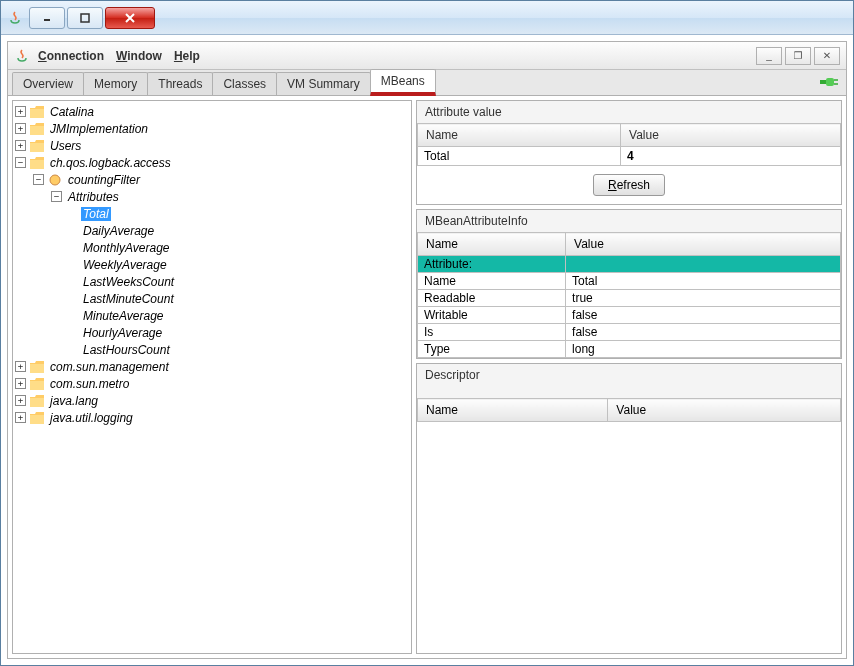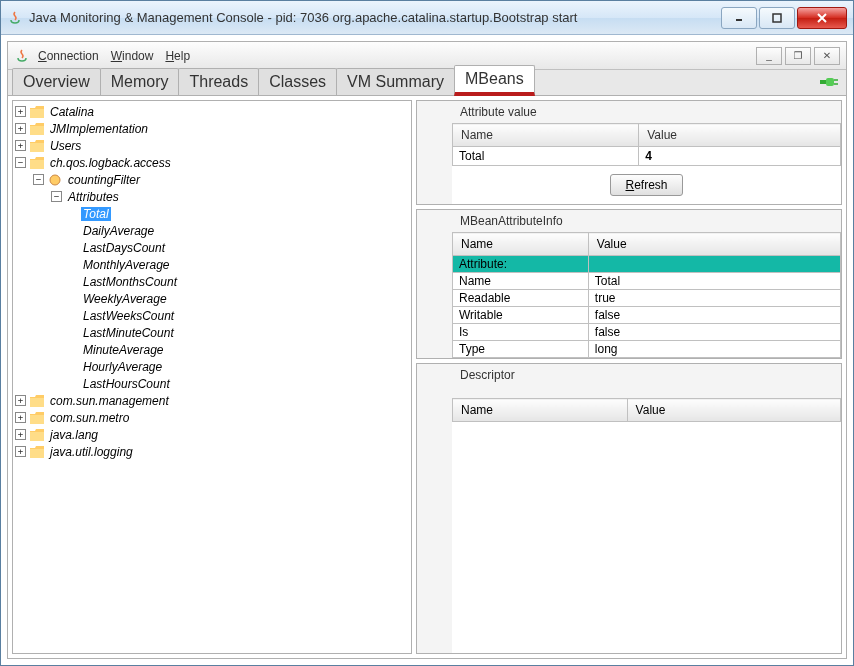--- a/index.html
+++ b/index.html
@@ -8,39 +8,39 @@
 .titlebar { height: 34px; background: linear-gradient(to bottom, #ebf4fd 0%, #d6e7f7 50%, #c6ddf2 51%, #dce9f5 100%); display: flex; align-items: center; padding: 0 6px; border-bottom: 1px solid #a0b8d0; }
 .titlebar-icon { width: 16px; height: 16px; margin-right: 6px; }
 .titlebar-text { flex: 1; color: #333; font-size: 13px; white-space: nowrap; overflow: hidden; }
 .titlebar-buttons { display: flex; gap: 2px; }
 .tb-btn { width: 36px; height: 22px; border: 1px solid #8aa6c1; border-radius: 3px; display: flex; align-items: center; justify-content: center; background: linear-gradient(to bottom, #f5fafd, #d8e7f5); cursor: pointer; }
 .tb-btn.close { width: 50px; background: linear-gradient(to bottom, #f5a2a0, #d42b1f 50%, #c41e12 51%, #e85a4f); border-color: #a01810; }
 .tb-btn.close svg path { stroke: #fff; }
 .inner-window { flex: 1; margin: 6px; border: 1px solid #b0b0b0; display: flex; flex-direction: column; background: #f4f4f4; }
 .menubar { height: 28px; background: linear-gradient(to bottom, #fdfdfd, #e8e8e8); display: flex; align-items: center; padding: 0 6px; border-bottom: 1px solid #c0c0c0; }
 .menubar-icon { width: 16px; height: 16px; margin-right: 8px; }
-.menu-item { margin-right: 12px; cursor: pointer; color: #333; }
+.menu-item { margin-right: 12px; cursor: pointer; color: #333; font-weight: bold; }
 .menu-item u { text-decoration: underline; }
 .menubar-spacer { flex: 1; }
 .menubar-btns { display: flex; gap: 3px; }
 .mb-btn { width: 26px; height: 18px; border: 1px solid #b0b0b0; background: linear-gradient(to bottom, #fdfdfd, #e8e8e8); display: flex; align-items: center; justify-content: center; cursor: pointer; font-size: 10px; color: #555; }
 .tabbar { height: 26px; background: #e8e8e8; display: flex; align-items: flex-end; padding: 0 4px; border-bottom: 1px solid #b0b0b0; position: relative; }
-.tab { padding: 4px 10px; border: 1px solid #b0b0b0; border-bottom: none; background: #e0e0e0; margin-right: -1px; cursor: pointer; font-size: 16px; color: #333; border-radius: 2px 2px 0 0; }
+.tab { padding: 4px 10px; border: 1px solid #b0b0b0; border-bottom: none; background: #e0e0e0; margin-right: -1px; cursor: pointer; font-size: 12px; color: #333; border-radius: 2px 2px 0 0; }
 .tab.active { background: #fff; position: relative; z-index: 2; border-bottom: 4px solid #b91c1c; margin-bottom: -1px; }
 .tabbar-plug { position: absolute; right: 8px; top: 4px; }
 .content { flex: 1; display: flex; background: #fff; overflow: hidden; }
 .tree-pane { width: 400px; border: 1px solid #b0b0b0; margin: 4px 2px 4px 4px; background: #fff; overflow: auto; padding: 2px; }
 .details-pane { flex: 1; margin: 4px 4px 4px 2px; display: flex; flex-direction: column; gap: 4px; }
 .tree-row { display: flex; align-items: center; height: 17px; cursor: pointer; white-space: nowrap; }
 .tree-indent { display: inline-block; }
 .expander { width: 11px; height: 11px; border: 1px solid #888; background: #fff; display: inline-flex; align-items: center; justify-content: center; font-size: 9px; line-height: 1; color: #333; margin-right: 4px; cursor: pointer; font-family: monospace; }
 .tree-icon { width: 14px; height: 12px; margin-right: 4px; }
 .tree-label { padding: 0 2px; font-style: italic; }
 .tree-label.selected { background: #3399ff; color: #fff; }
-.panel { border: 1px solid #b0b0b0; background: #f4f4f4; display: flex; flex-direction: column; padding-left: 35px; }
+.panel { border: 1px solid #b0b0b0; background: #f4f4f4; display: flex; flex-direction: column; }
 .panel-title { padding: 4px 8px; color: #333; background: #f4f4f4; }
 .panel-body { flex: 1; background: #fff; margin: 0; overflow: auto; }
 .attr-table { width: 100%; border-collapse: collapse; }
 .attr-table th { text-align: left; padding: 4px 8px; background: linear-gradient(to bottom, #fdfdfd, #e5e5e5); border: 1px solid #c0c0c0; font-weight: normal; color: #333; }
 .attr-table td { padding: 2px 6px; border: 1px solid #c0c0c0; }
 .attr-table td.bold { font-weight: bold; }
 .refresh-row { padding: 8px; text-align: center; text-decoration: underline; }
 .refresh-btn { padding: 3px 14px; border: 1px solid #999; border-radius: 3px; background: linear-gradient(to bottom, #fdfdfd, #e0e0e0); cursor: pointer; font-size: 12px; }
 .refresh-btn u { text-decoration: underline; }
 .info-table { width: 100%; border-collapse: collapse; }
@@ -54,21 +54,20 @@
 </style>
 </head>
 <body>
 
 <div class="window">
   <div class="titlebar">
     <svg class="titlebar-icon" viewBox="0 0 16 16">
         <path d="M4 10 Q4 13 8 13 Q12 13 12 10" fill="none" stroke="#4a6" stroke-width="1.5"></path>
         <path d="M8 2 Q6 4 8 6 Q10 8 8 10" fill="none" stroke="#e74" stroke-width="1.5"></path>
       </svg>
-    <div class="titlebar-text">Java Monitoring &amp; Management Console - pid: 7036 org.apache.catalina.startup.Bootstrap start</div>
     <div class="titlebar-buttons">
       <div class="tb-btn">
           <svg width="10" height="10">
             <line x1="2" y1="7" x2="8" y2="7" stroke="#333" stroke-width="2"></line>
           </svg>
         </div>
       <div class="tb-btn">
           <svg width="10" height="10">
             <rect x="1" y="1" width="8" height="8" fill="none" stroke="#333" stroke-width="1.5"></rect>
           </svg>
@@ -163,29 +162,21 @@
         <div class="tree-row">
             <span class="tree-indent" style="width:66px"></span>
             <span class="tree-label selected">Total</span>
           </div>
         <div class="tree-row">
             <span class="tree-indent" style="width:66px"></span>
             <span class="tree-label">DailyAverage</span>
           </div>
         <div class="tree-row">
             <span class="tree-indent" style="width:66px"></span>
-            <span class="tree-label">LastDaysCount</span>
-          </div>
-        <div class="tree-row">
-            <span class="tree-indent" style="width:66px"></span>
             <span class="tree-label">MonthlyAverage</span>
-          </div>
-        <div class="tree-row">
-            <span class="tree-indent" style="width:66px"></span>
-            <span class="tree-label">LastMonthsCount</span>
           </div>
         <div class="tree-row">
             <span class="tree-indent" style="width:66px"></span>
             <span class="tree-label">WeeklyAverage</span>
           </div>
         <div class="tree-row">
             <span class="tree-indent" style="width:66px"></span>
             <span class="tree-label">LastWeeksCount</span>
           </div>
         <div class="tree-row">

